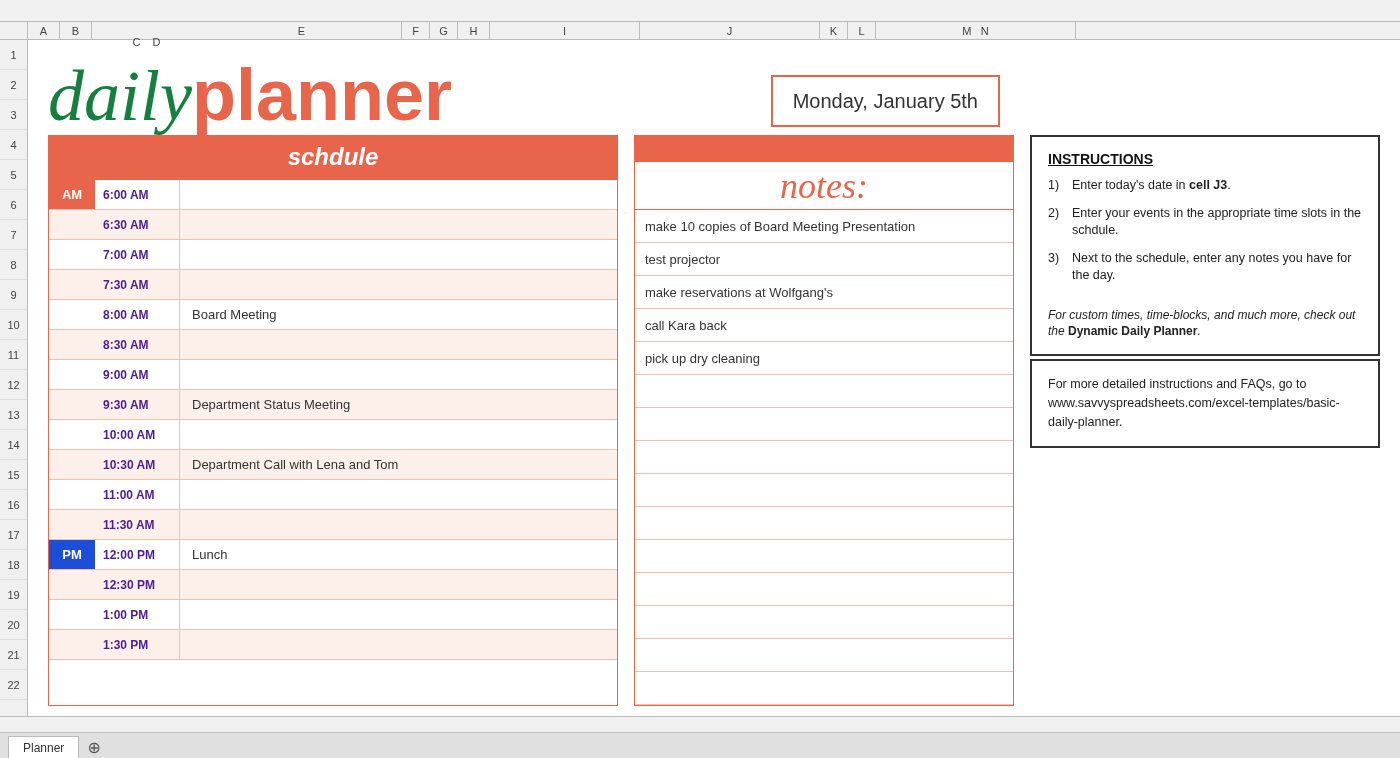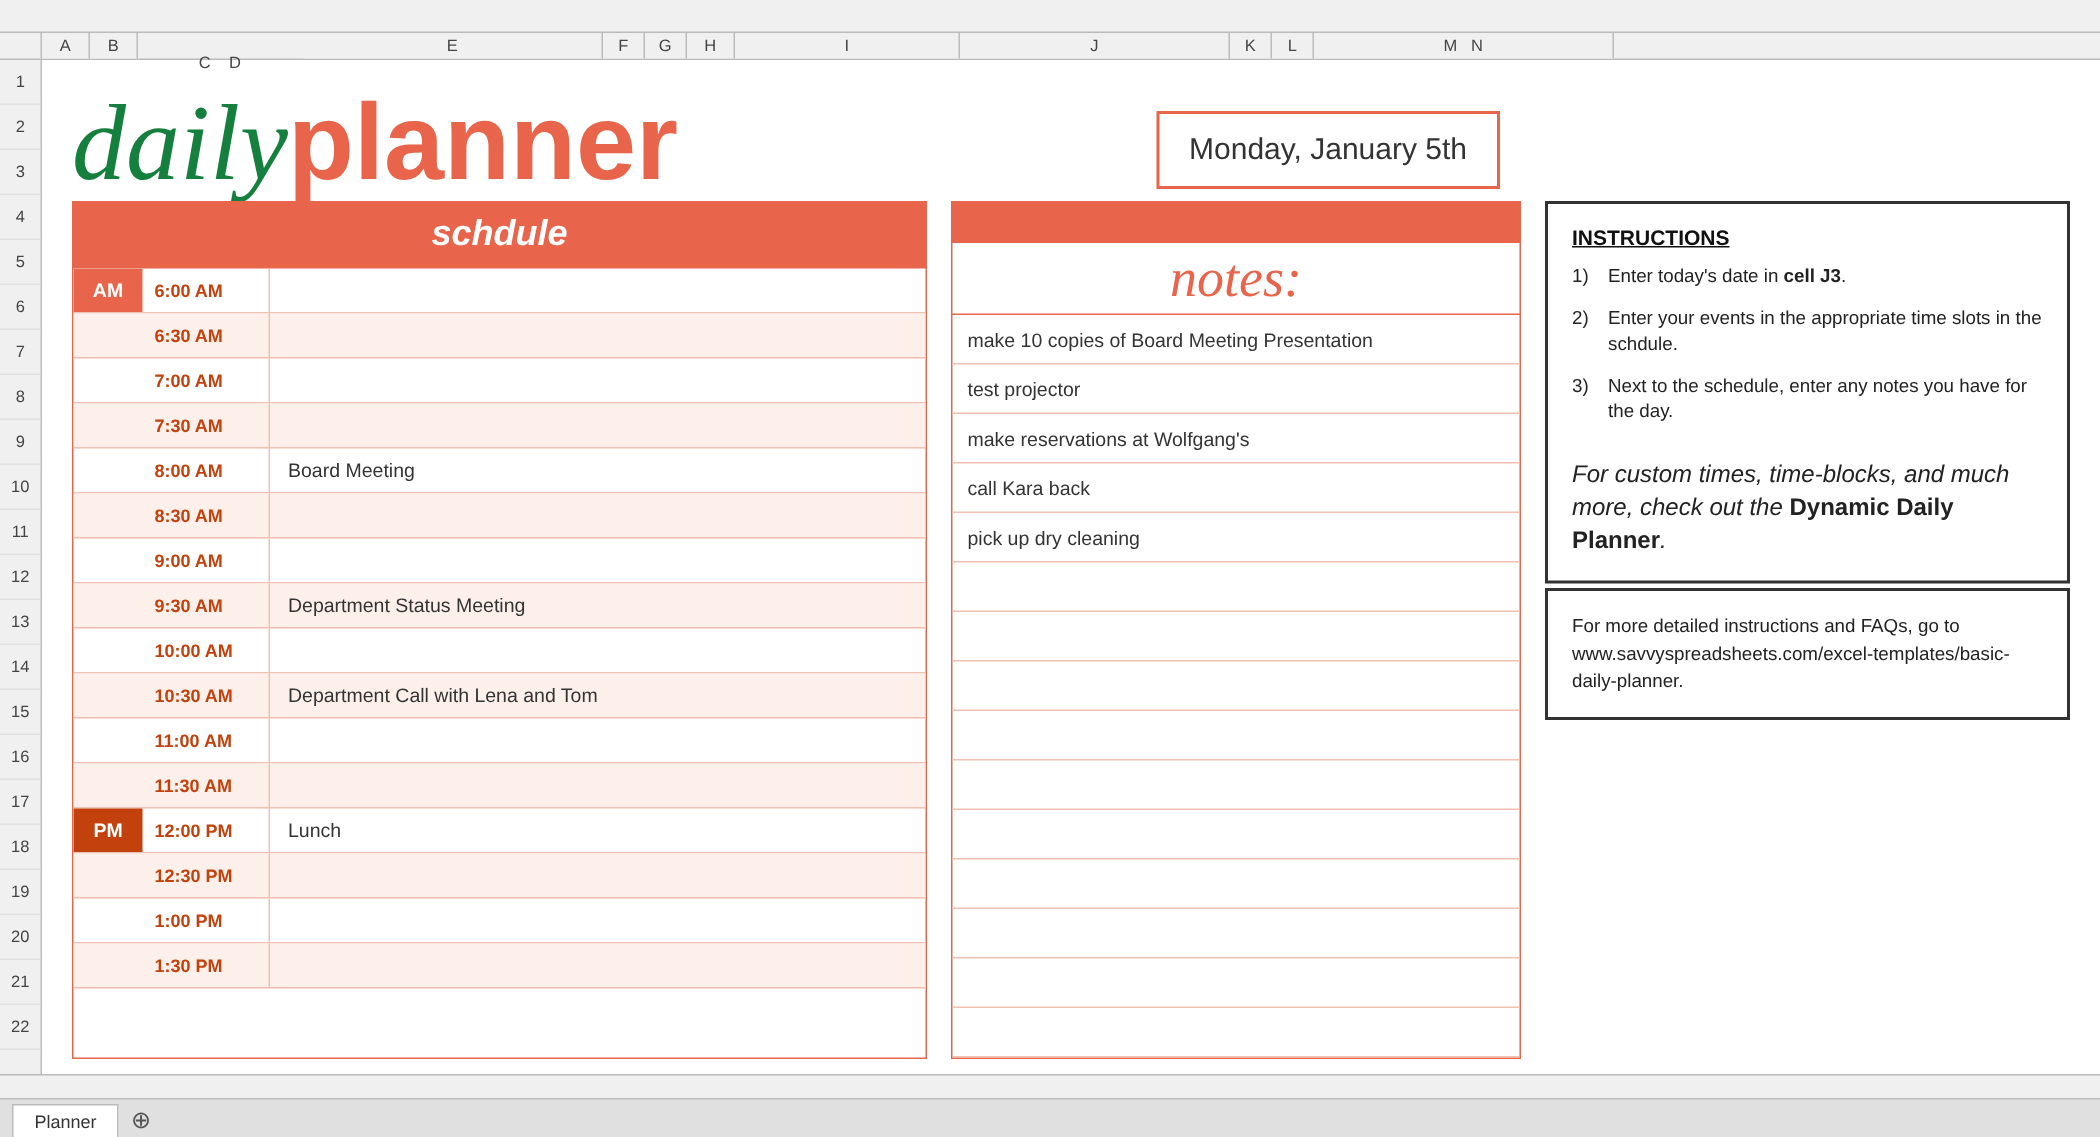--- a/index.html
+++ b/index.html
@@ -210,30 +210,30 @@
       font-weight: bold;
       font-size: 13px;
       color: white;
       height: 100%;
     }
 
     .am-pm-label.am {
       background: #e8644a;
     }
     .am-pm-label.pm {
-      background: #c2410c;
+      background: #1d4ed8;
     }
     .am-pm-label.empty {
       background: transparent;
     }
 
     .time-cell {
       width: 85px;
       min-width: 85px;
-      color: #c2410c;
+      color: #4c1d95;
       font-size: 12px;
       font-weight: bold;
       padding-left: 8px;
       border-right: 1px solid #f0c0b0;
       height: 100%;
       display: flex;
       align-items: center;
     }
 
     .event-cell {
@@ -317,21 +317,21 @@
       display: flex;
       gap: 6px;
     }
 
     .instructions-num {
       min-width: 18px;
     }
 
     .instructions-italic {
       font-style: italic;
-      font-size: 16px;
+      font-size: 12px;
       margin-top: 22px;
       color: #222;
       line-height: 1.4;
     }
 
     .instructions-italic b {
       font-style: normal;
     }
 
     .more-info-box {

